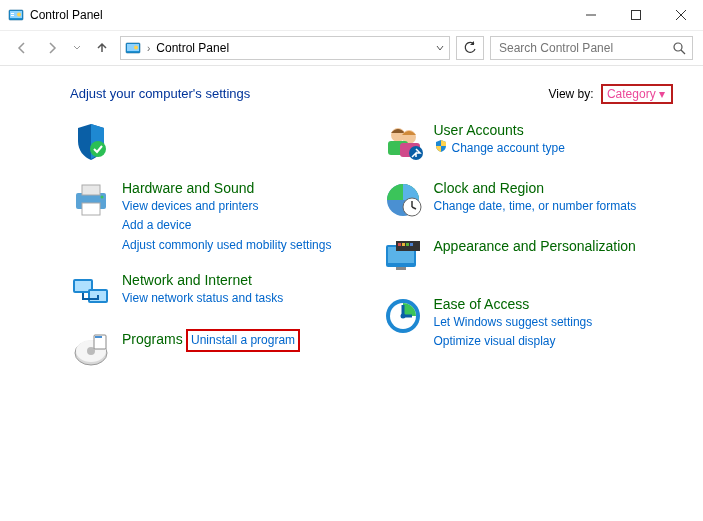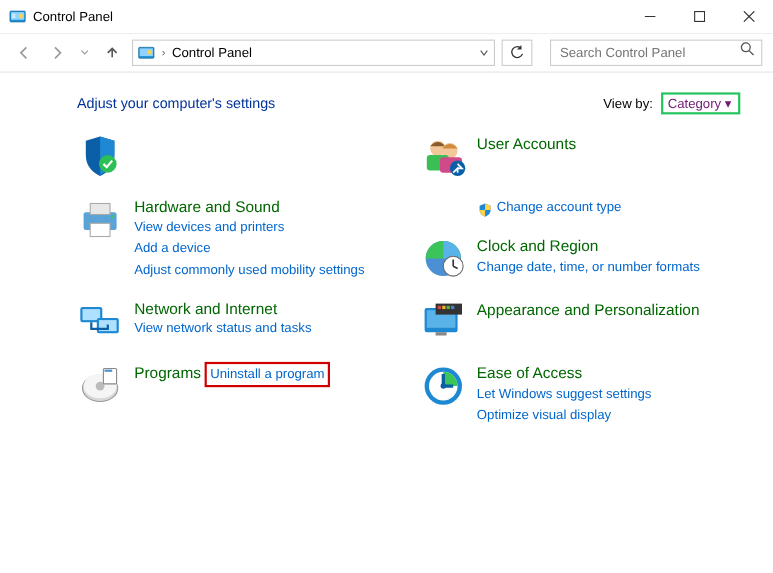--- a/index.html
+++ b/index.html
@@ -11,28 +11,28 @@
   .winbtn { width: 45px; height: 30px; display: flex; align-items: center; justify-content: center; color: #333; }
   .toolbar { height: 36px; display: flex; align-items: center; padding: 0 10px; gap: 6px; border-top: 1px solid #eee; border-bottom: 1px solid #e5e5e5; }
   .navbtn { width: 24px; height: 24px; display:flex; align-items:center; justify-content:center; color: #999; }
   .navbtn.enabled { color: #333; }
   .addr { flex: 0 0 330px; height: 24px; border: 1px solid #ccc; display:flex; align-items:center; padding: 0 4px; gap:4px; background:#fff;}
   .addr .app-icon { width: 16px; height: 16px; }
   .addr .chev { color:#666; font-size:10px; padding:0 2px;}
   .addr .crumb { font-size: 12px; }
   .addr .drop { margin-left:auto; color:#555; }
   .refresh { width: 28px; height:24px; border:1px solid #ccc; display:flex; align-items:center; justify-content:center; color:#333; }
-  .search { flex:1; height:24px; border:1px solid #ccc; display:flex; padding:0 6px; margin-left:10px; }
+  .search { flex:1; height:24px; border:1px solid #ccc; display:flex; align-items:center; padding:0 6px; margin-left:0; }
   .search input { border:none; outline:none; flex:1; font-size:12px; color:#555; background:transparent; }
   .search .s-icon { color:#555; }
   .content { padding: 20px 30px 10px 70px; }
   .header-row { display:flex; align-items:center; margin-bottom: 20px; }
   .header-title { color: #003399; font-size: 13px; }
   .viewby { margin-left:auto; font-size:12px; color:#000; }
-  .viewby .cat { color:#701a75; border: 2px solid #22c55e; padding: 1px 6px 1px 4px; margin-left:4px; }
+  .viewby .cat { color:#ec4899; border: 2px solid #b91c1c; padding: 1px 6px 1px 4px; margin-left:4px; }
   .columns { display:flex; gap: 20px; }
   .col { flex:1; }
   .section { display:flex; margin-bottom: 16px; }
   .sec-icon { width: 42px; height: 42px; flex-shrink:0; margin-right: 10px; }
   .sec-body { flex:1; }
   .sec-title { color: #006600; font-size: 14px; line-height:1.3; }
   .sec-link { color: #0066cc; font-size: 12px; line-height: 1.6; display:block; width:max-content; max-width: 210px; }
   .hl { border: 2px solid #d00000; padding: 0 3px; display:inline-block; }
   svg { display:block; }
 </style>
@@ -208,21 +208,21 @@
             <circle cx="27" cy="16" r="7" fill="#f2c79a"></circle>
             <path d="M20 14 Q27 6 34 14" fill="#d08a3a"></path>
             <rect x="6" y="20" width="20" height="14" rx="3" fill="#3bbf55"></rect>
             <rect x="18" y="22" width="20" height="14" rx="3" fill="#d04a8a"></rect>
             <circle cx="34" cy="32" r="7" fill="#0a5fa6"></circle>
             <path d="M34 28 L38 32 L34 32 M30 36 L34 32 L34 36" fill="none" stroke="#fff" stroke-width="1.5"></path>
           </svg>
         </span>
         <div class="sec-body">
           <a class="sec-title">User Accounts</a>
-          <span style="display:flex;align-items:flex-end;gap:4px;margin-top:40px;">
+          <span style="display:flex;align-items:flex-start;gap:4px;">
             <span>
               <svg width="14" height="14" viewBox="0 0 14 14">
                   <path d="M7 1 L12 3 L12 7 C12 10 10 12 7 13 C4 12 2 10 2 7 L2 3 Z" fill="#1e88d2"></path>
                   <path d="M7 1 L12 3 L12 7 L7 7 Z" fill="#ffd24d"></path>
                   <path d="M2 7 L7 7 L7 13 C4 12 2 10 2 7 Z" fill="#ffd24d"></path>
                 </svg>
             </span>
             <a class="sec-link" style="display:inline;">Change account type</a>
           </span>
         </div>

